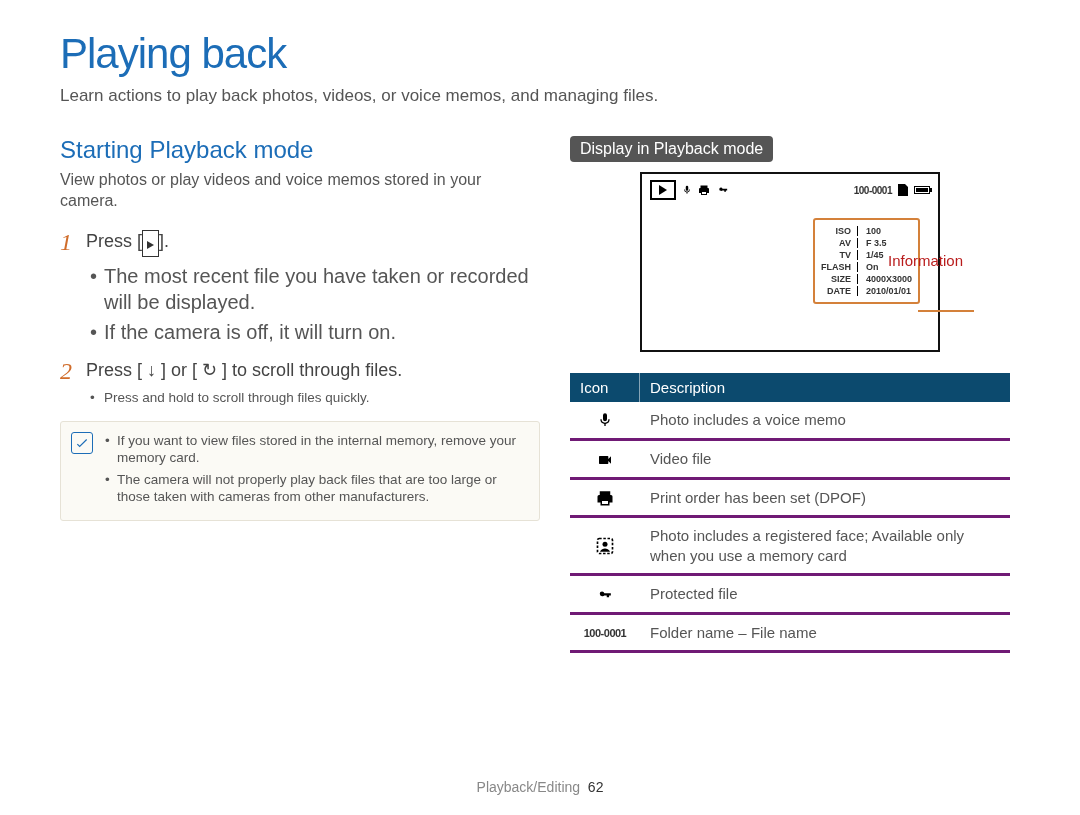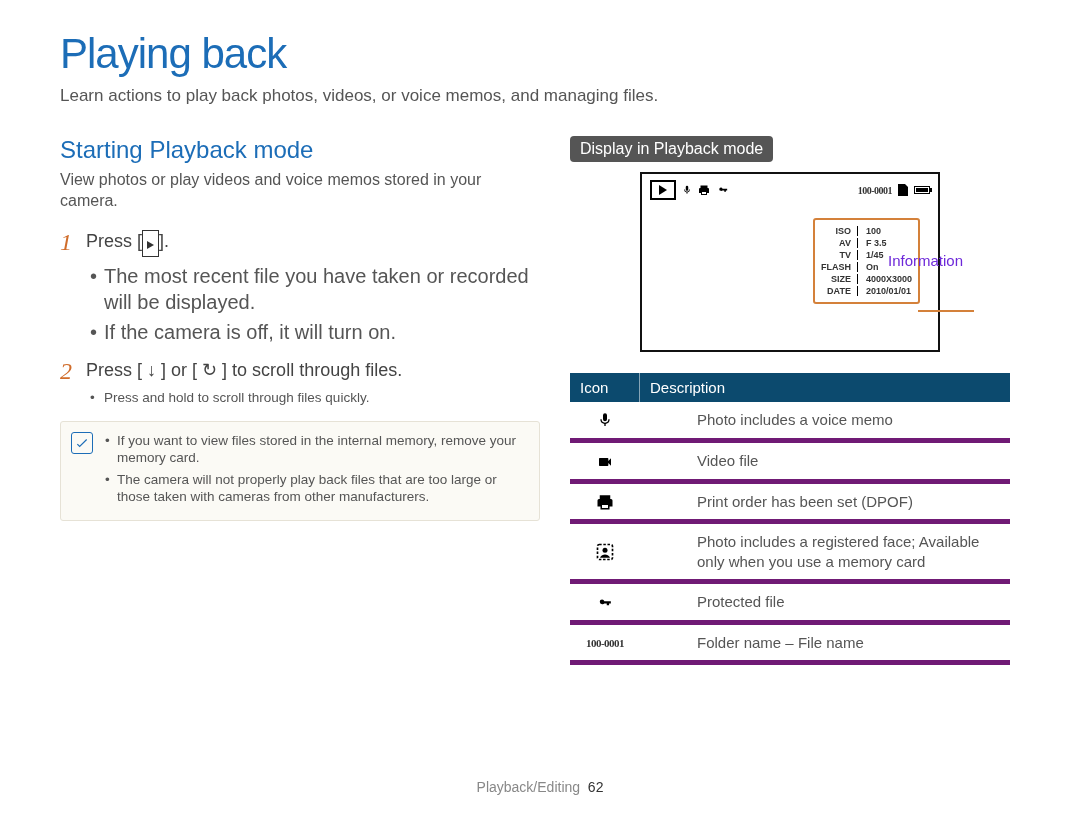--- a/index.html
+++ b/index.html
@@ -92,50 +92,50 @@
   .display-topbar {
     position: absolute; top: 6px; left: 8px; right: 8px;
     display: flex; align-items: center; justify-content: space-between;
     font-size: 10px;
   }
   .play-btn {
     width: 26px; height: 20px; border: 2px solid #000; display: inline-flex; align-items: center; justify-content: center;
   }
   .tri-right { width: 0; height: 0; border-left: 8px solid #000; border-top: 5px solid transparent; border-bottom: 5px solid transparent; }
   .top-icons { display: flex; gap: 6px; align-items: center; }
-  .filecode { font-weight: bold; font-family: Liberation Serif, serif; letter-spacing: -0.5px; font-size: 10px; }
+  .filecode { font-weight: bold; font-family: Liberation Sans, sans-serif; letter-spacing: -0.5px; font-size: 10px; }
   .batt { display:inline-block; width:16px; height:8px; border:1.5px solid #000; position:relative; }
   .batt::after{content:""; position:absolute; right:-3px; top:1px; width:2px; height:4px; background:#000;}
   .batt .fill{ position:absolute; left:1px; top:1px; width:12px; height:4px; background:#000;}
   .sd {display:inline-block; width:10px; height:12px; background:#000; clip-path: polygon(0 0,70% 0,100% 25%,100% 100%,0 100%);}
   .info-box {
     position: absolute;
     top: 44px; right: 18px;
     border: 2px solid #D4813A;
     border-radius: 3px;
     padding: 4px 4px;
     background: #fff;
   }
   .info-box table { font-size: 9px; font-weight: bold; }
   .info-box td:first-child { text-align: right; padding-right: 6px; border-right: 1px solid #000; }
   .info-box td:last-child { padding-left: 6px; }
   .leader {
     position: absolute;
     width: 56px; height: 2px; background: #D4813A;
     top: 90px; right: -56px;
   }
-  .info-label { position: absolute; left: 318px; top: 80px; font-size: 15px; color: #6d28d9; }
+  .info-label { position: absolute; left: 318px; top: 80px; font-size: 15px; color: #b91c1c; }
 
   .icon-table-head {
     display: flex; border-top: 1px solid #fff;
     background: #0c4a6e; color: #fff; font-size: 15px;
   }
   .icon-table-head .c1 { width: 70px; padding: 6px 10px; border-right: 1px solid rgba(255,255,255,0.5); }
   .icon-table-head .c2 { flex: 1; padding: 6px 10px; }
-  .icon-table .row { display: flex; border-bottom: 5px solid #701a75; align-items: center; gap: 47px; }
+  .icon-table .row { display: flex; border-bottom: 3px solid #701a75; align-items: center; }
   .icon-table .c1 { width: 70px; padding: 8px 10px; text-align: center; }
   .icon-table .c2 { flex: 1; padding: 8px 10px; font-size: 15px; color: #555; line-height: 1.3; }
   .icon-table svg { vertical-align: middle; }
 
   .footer {
     position: absolute; bottom: 20px; left: 0; right: 0;
     text-align: center; font-size: 14px; color: #888;
   }
   .footer .pg { color: #333; }
 

